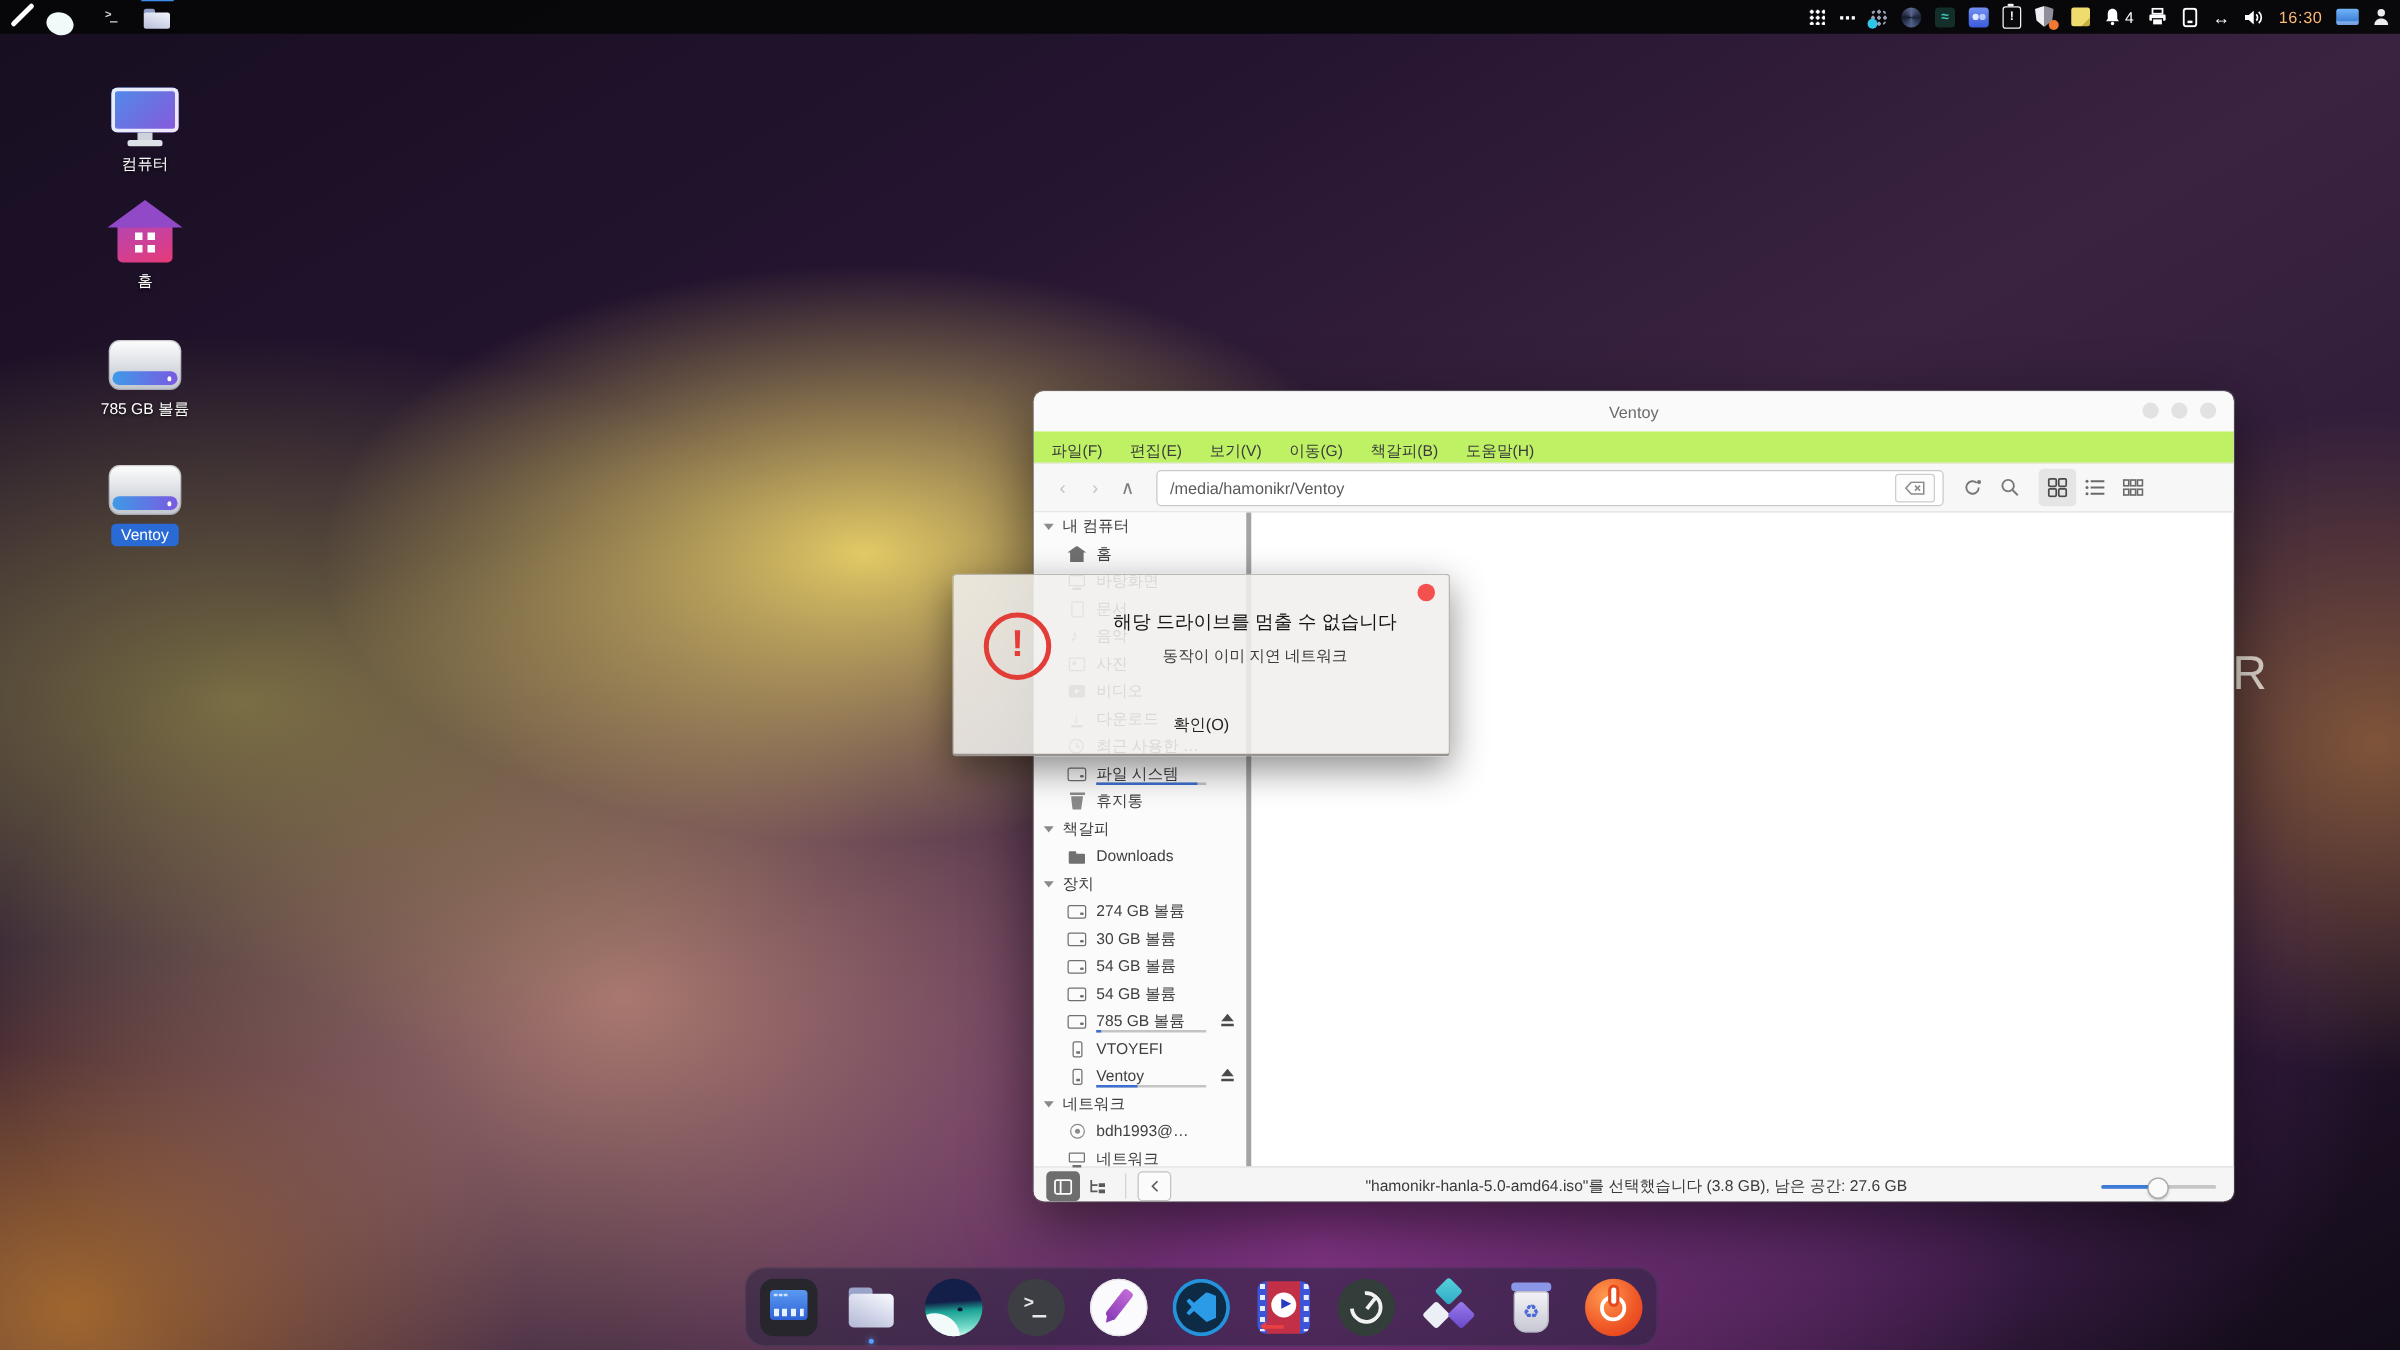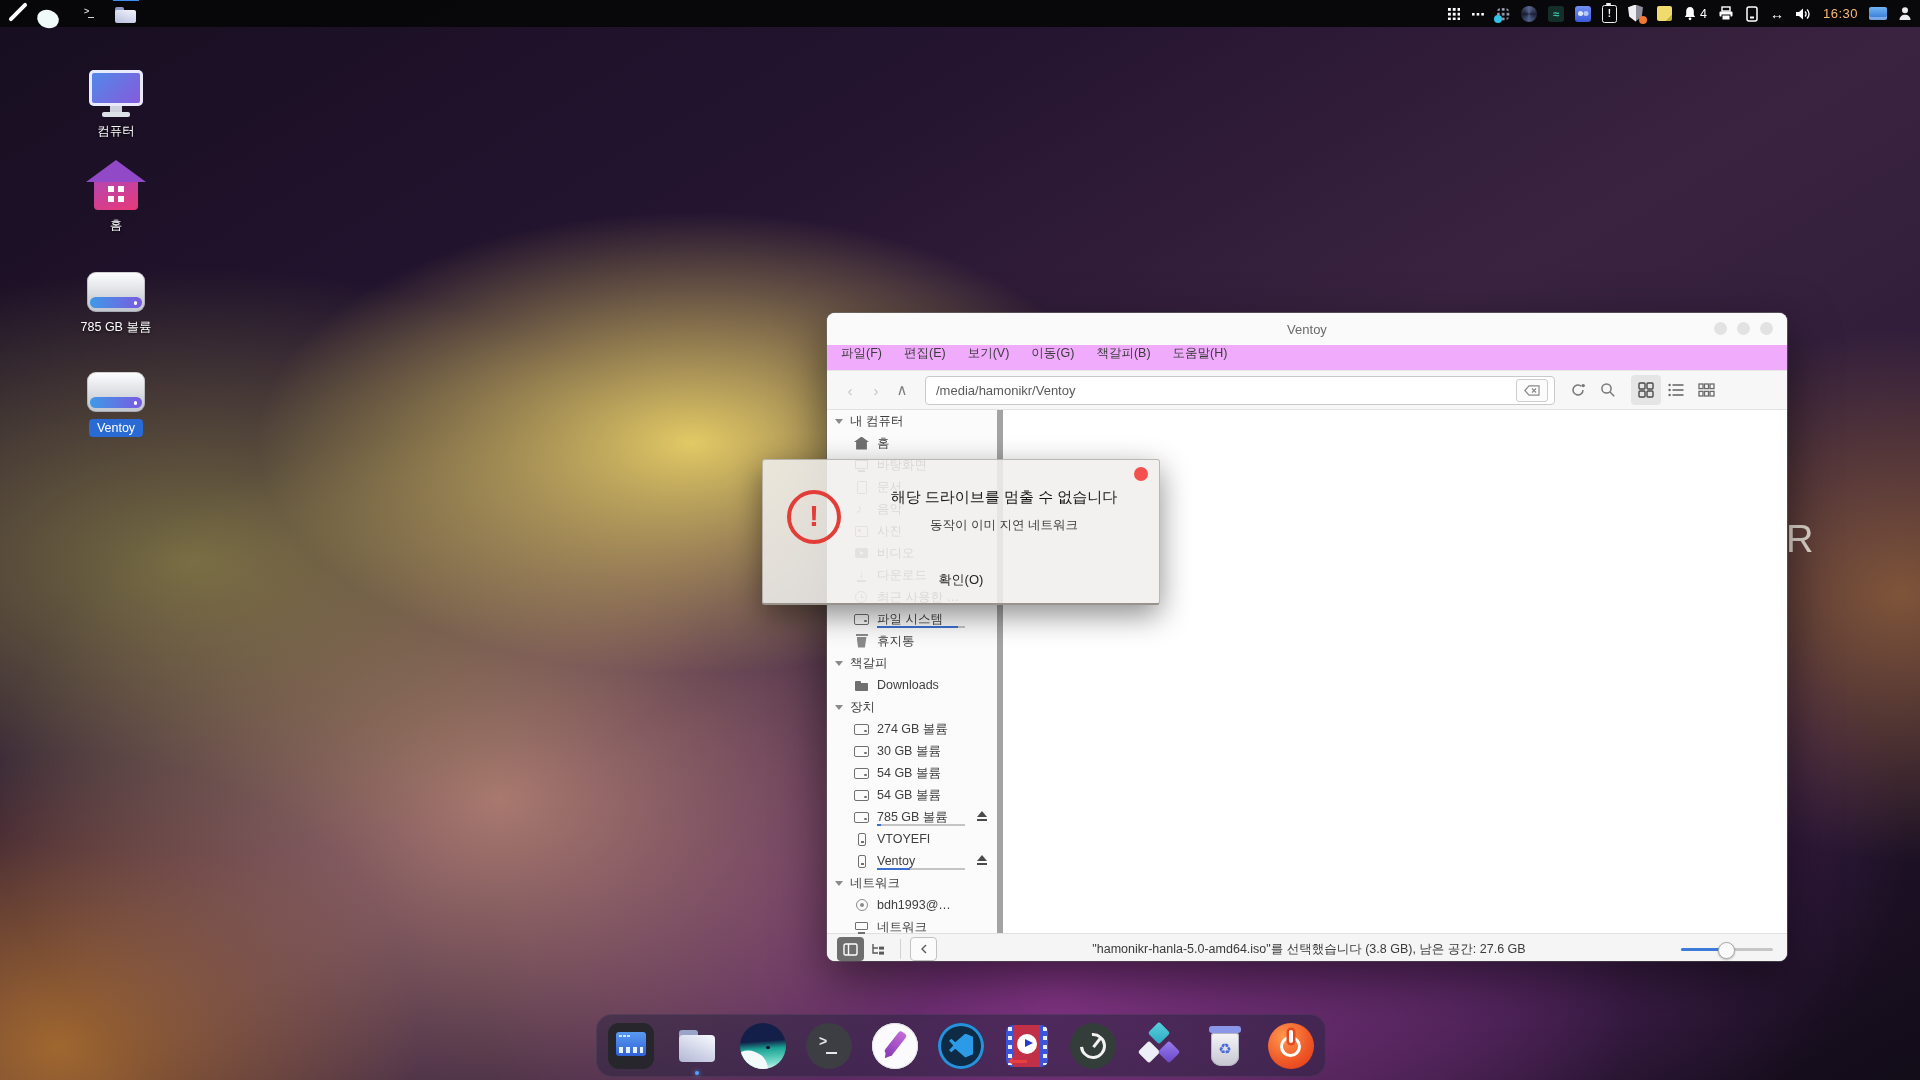--- a/index.html
+++ b/index.html
@@ -87,35 +87,35 @@
     background:linear-gradient(90deg,#3e9ae8,#7a5ae0);}
   .ic-drive .stripe::after{content:"";position:absolute;right:5px;top:4px;width:3.5px;height:3.5px;border-radius:50%;background:#fff;}
   
   #window{position:absolute;left:827px;top:313px;width:960px;height:648px;border-radius:8px;
     background:#fff;box-shadow:0 18px 50px rgba(0,0,0,.5),0 0 0 1px rgba(130,130,130,.55);
     overflow:hidden;z-index:3;}
   .titlebar{height:32px;background:#fafafa;position:relative;display:flex;align-items:center;justify-content:center;}
   .win-title{font-size:13px;color:#6a6a6a;}
   .win-dots{position:absolute;right:14px;top:9px;display:flex;gap:10px;}
   .win-dot{width:13px;height:13px;border-radius:50%;background:#e2e2e2;}
-  .menubar{height:25px;background:#f0abfc;display:flex;align-items:flex-start;gap:22px;padding-left:14px;
+  .menubar{height:25px;background:#bef264;display:flex;align-items:flex-end;gap:22px;padding-left:14px;
     border-bottom:1px solid #e6e6e6;}
   .menu-item{font-size:12.5px;color:#3c3c3c;}
   .toolbar{height:38px;background:#f7f7f7;border-bottom:1px solid #e2e2e2;display:flex;align-items:center;padding:0 10px;}
   .nav-btn{width:26px;text-align:center;font-size:15px;color:#c4c4c4;flex:none;}
   .nav-btn.en{color:#7e7e7e;}
   .pathbar{width:612px;height:27px;margin-left:10px;background:#fff;border:1px solid #c9c9c9;border-radius:4px;
     display:flex;align-items:center;padding:0 6px 0 10px;justify-content:space-between;}
   .path-text{font-size:13px;color:#5a5a5a;}
   .clear-btn{width:30px;height:21px;border:1px solid #cdcdcd;border-radius:3px;display:flex;align-items:center;justify-content:center;background:#fcfcfc;}
   .tb-ico{width:30px;height:30px;display:flex;align-items:center;justify-content:center;flex:none;}
   .tb-ico.active{background:#e5e5e5;border-radius:4px;}
   .tb-gap{width:8px;flex:none;}
   .win-body{display:flex;height:523px;}
-  .sidebar{width:170px;background:#fbfbfb;border-right:6px solid #a3a3a3;position:relative;padding-top:0;}
+  .sidebar{width:170px;background:#fbfbfb;border-right:4px solid #a3a3a3;position:relative;padding-top:0;}
   .srow{height:22px;display:flex;align-items:center;font-size:12.5px;color:#3f3f3f;position:relative;padding-left:27px;}
   .srow.head{padding-left:8px;color:#3c3c3c;}
   .exp{width:0;height:0;border-left:4.5px solid transparent;border-right:4.5px solid transparent;border-top:5.5px solid #8a8a8a;margin-right:7px;flex:none;}
   .s-eject{position:absolute;right:9px;top:5px;width:12px;height:11px;}
   .s-eject::before{content:"";position:absolute;left:1px;top:0;border-left:5px solid transparent;border-right:5px solid transparent;border-bottom:6px solid #4a4a4a;}
   .s-eject::after{content:"";position:absolute;left:1px;bottom:1px;width:10px;height:2px;background:#4a4a4a;}
   .ubar{position:absolute;left:50px;top:18px;height:2px;width:88px;background:#c4c4c4;}
   .ubar i{position:absolute;left:0;top:0;bottom:0;background:#3d6fd0;display:block;}
   
   .si{display:inline-block;width:15px;height:15px;position:relative;margin-right:8px;flex:none;}

